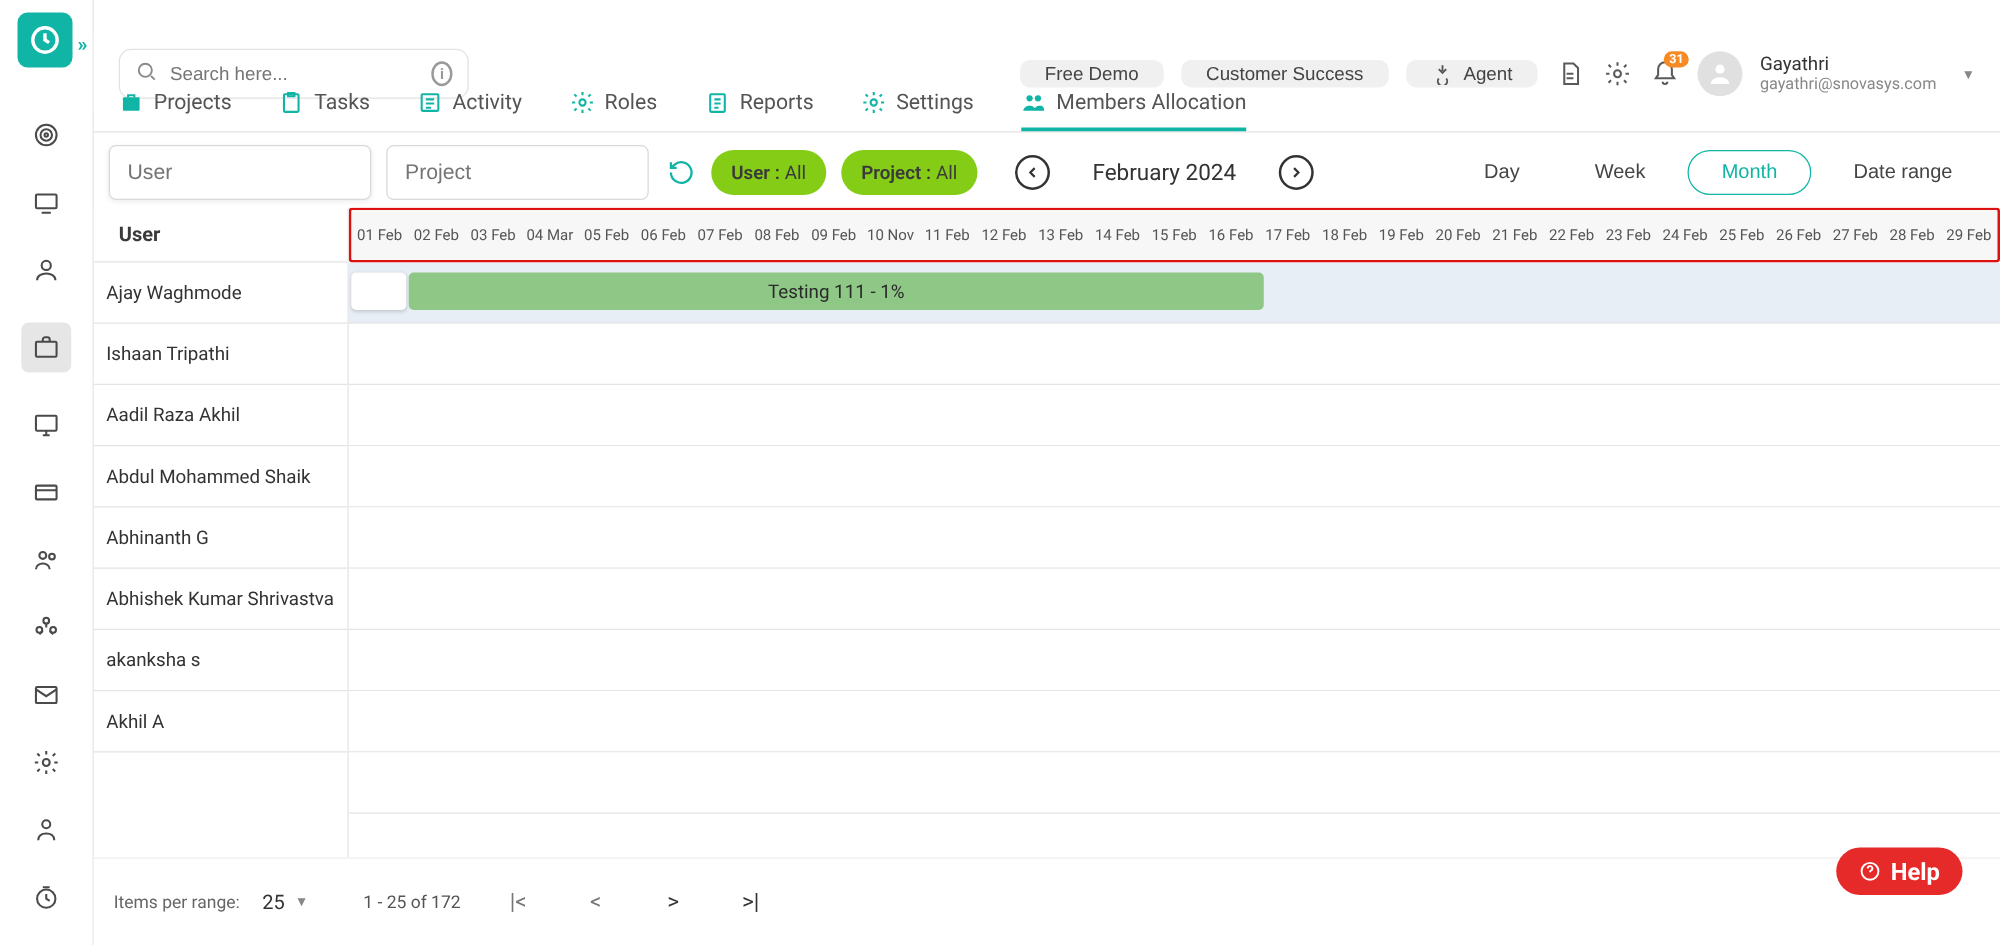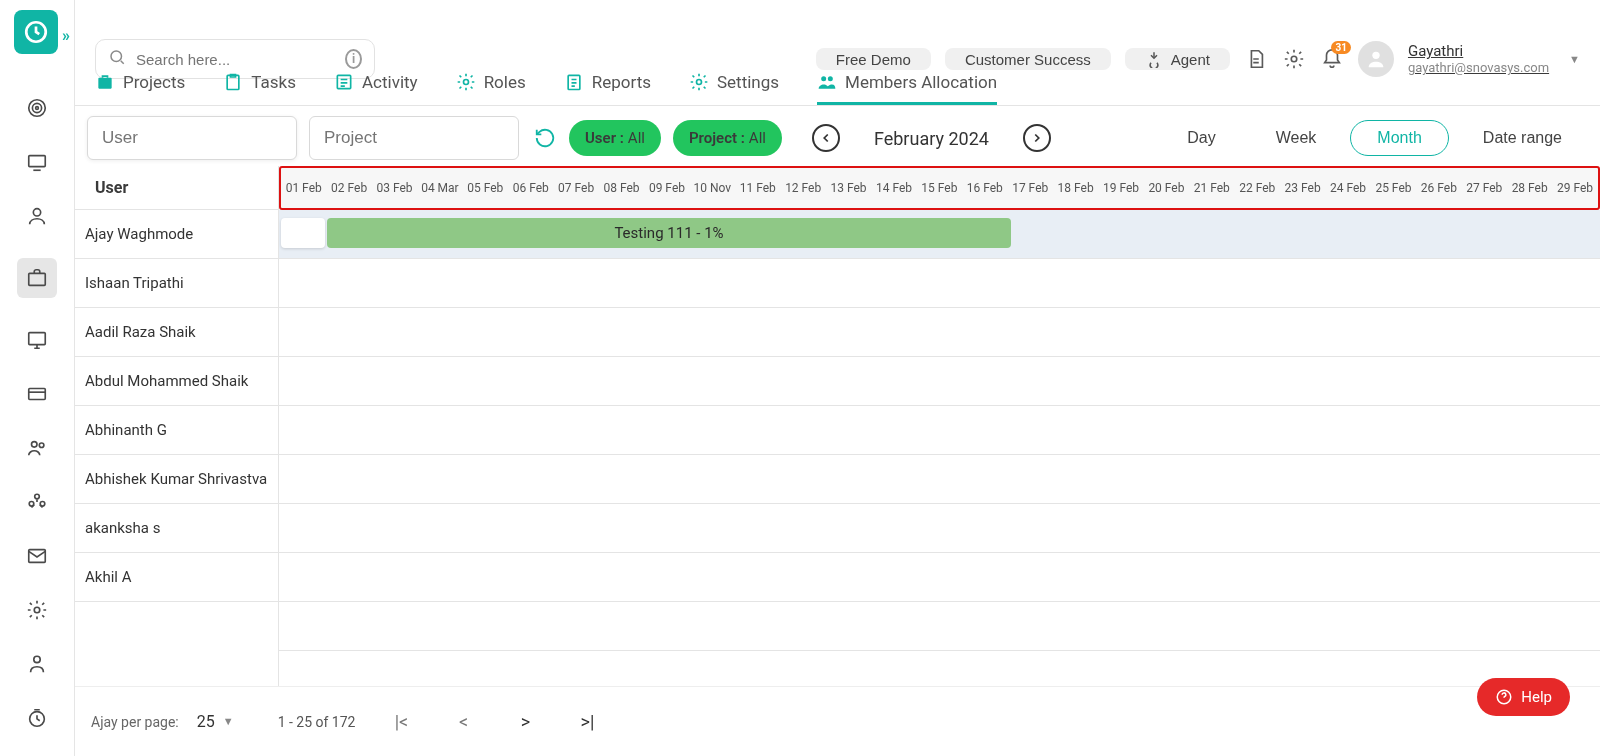--- a/index.html
+++ b/index.html
@@ -20,37 +20,37 @@
   .search-wrap { display: flex; align-items: center; width: 280px; height: 40px; border: 1px solid #e2e2e2; border-radius: 10px; padding: 0 12px; gap: 10px; color: #8a8a8a; }
   .search-wrap input { border: none; outline: none; flex: 1; font-size: 15px; background: transparent; }
   .info-circ { width: 20px; height: 20px; border: 2px solid #9a9a9a; border-radius: 50%; display: flex; align-items: center; justify-content: center; font-size: 12px; color: #9a9a9a; font-weight: bold; }
   .spacer { flex: 1; }
   .pill-btn { height: 22px; padding: 0 20px; background: #f0f0f0; border: none; border-radius: 8px; font-size: 15px; color: #444; cursor: pointer; display: flex; align-items: center; gap: 8px; }
   .top-icon { width: 24px; height: 24px; color: #5a5a5a; display: flex; align-items: center; justify-content: center; cursor: pointer; position: relative; }
   .top-icon svg { width: 22px; height: 22px; }
   .badge { position: absolute; top: -6px; right: -7px; background: #f78a23; color: #fff; border-radius: 8px; font-size: 10px; padding: 1px 4px; font-weight: bold; }
   .avatar { width: 36px; height: 36px; background: #e0e0e0; border-radius: 50%; display: flex; align-items: center; justify-content: center; }
   .avatar svg { width: 22px; height: 22px; color: #fff; }
-  .user-block { display: flex; flex-direction: column; line-height: 1.2; text-decoration: underline; }
+  .user-block { display: flex; flex-direction: column; line-height: 1.2; }
   .user-block .nm { font-size: 15px; color: #333; }
   .user-block .em { font-size: 13px; color: #888; }
   .caret { color: #888; font-size: 11px; margin-left: 6px; }
 
   
   .tabs { position: absolute; top: 62px; left: 75px; right: 0; height: 44px; display: flex; align-items: center; padding-left: 20px; gap: 38px; border-bottom: 1px solid #e4e4e4; }
   .tab { display: flex; align-items: center; gap: 8px; font-size: 17px; color: #555; height: 100%; cursor: pointer; border-bottom: 3px solid transparent; }
   .tab svg { width: 20px; height: 20px; color: #10b5a5; }
   .tab.active { border-bottom-color: #10b5a5; }
 
   
   .filter-row { position: absolute; top: 110px; left: 75px; right: 0; height: 56px; display: flex; align-items: center; padding: 0 12px; gap: 12px; }
   .filter-input { width: 210px; height: 44px; border: 1px solid #d9d9d9; border-radius: 6px; padding: 0 14px; font-size: 17px; outline: none; }
   .filter-input.shadow { box-shadow: 0 1px 4px rgba(0,0,0,0.07); }
   .undo { width: 24px; height: 24px; color: #10b5a5; cursor: pointer; display: flex; align-items: center; justify-content: center; margin-left: 2px; }
-  .chip { height: 36px; padding: 0 16px; background: #22c55e; border-radius: 18px; display: flex; align-items: center; font-size: 15px; cursor: pointer; justify-content: flex-end; }
+  .chip { height: 36px; padding: 0 16px; background: #84cc16; border-radius: 18px; display: flex; align-items: center; font-size: 15px; cursor: pointer; justify-content: flex-end; }
   .chip b { font-weight: 600; margin-right: 4px; }
   .nav-circle { width: 28px; height: 28px; border: 2px solid #333; border-radius: 50%; display: flex; align-items: center; justify-content: center; cursor: pointer; margin-left: 18px; }
   .period-label { font-size: 18px; color: #333; margin: 0 22px; }
   .view-group { margin-left: auto; display: flex; align-items: center; gap: 8px; }
   .view-btn { height: 36px; padding: 0 26px; border: none; background: transparent; font-size: 16px; color: #444; cursor: pointer; border-radius: 18px; }
   .view-btn.active { border: 1.5px solid #10b5a5; color: #10b5a5; }
 
   
   .grid-wrap { position: absolute; top: 166px; left: 75px; right: 0; bottom: 70px; display: flex; overflow: hidden; }
   .user-col { width: 204px; background: #fff; border-right: 1px solid #e4e4e4; }
@@ -65,21 +65,21 @@
   .bar-green { position: absolute; top: 8px; left: 48px; width: 684px; height: 30px; background: #8fc886; border-radius: 4px; display: flex; align-items: center; justify-content: center; font-size: 15px; font-weight: 400; color: #2a2a2a; }
 
   
   .footer { position: absolute; left: 75px; right: 0; bottom: 0; height: 70px; display: flex; align-items: center; padding: 0 16px; gap: 18px; background: #fff; border-top: 1px solid #eee; }
   .footer .lbl { font-size: 14px; color: #666; }
   .footer .sel { font-size: 16px; display: flex; align-items: center; gap: 8px; color: #333; }
   .footer .range { font-size: 14px; color: #555; margin-left: 26px; }
   .pg-btn { width: 32px; height: 32px; display: flex; align-items: center; justify-content: center; color: #777; cursor: pointer; font-size: 18px; margin-left: 12px; }
 
   
-  .help-float { position: absolute; right: 30px; bottom: 40px; background: #e62929; color: #fff; height: 38px; padding: 0 18px; border-radius: 19px; display: flex; align-items: center; gap: 8px; font-size: 15px; font-weight: 400; cursor: pointer; }
+  .help-float { position: absolute; right: 30px; bottom: 40px; background: #e62929; color: #fff; height: 38px; padding: 0 18px; border-radius: 19px; display: flex; align-items: center; gap: 8px; font-size: 19px; font-weight: 700; cursor: pointer; }
   .help-float svg { width: 18px; height: 18px; }
 </style>
 </head>
 <body>
 
 <div class="left-rail">
   <div class="rail-logo">
     <svg viewBox="0 0 24 24" fill="none" stroke="#fff" stroke-width="2.5">
         <circle cx="12" cy="12" r="9"></circle>
         <path d="M12 7v5l3 2"></path>
@@ -305,21 +305,21 @@
     <button class="view-btn">Date range</button>
   </div>
 </div>
 
 <div class="grid-wrap">
   <div class="user-col">
     <div class="user-head">User</div>
     <div id="user-rows">
         <div class="user-row">Ajay Waghmode</div>
         <div class="user-row">Ishaan Tripathi</div>
-        <div class="user-row">Aadil Raza Shaik</div>
+        <div class="user-row">Aadil Raza Akhil</div>
         <div class="user-row">Abdul Mohammed Shaik</div>
         <div class="user-row">Abhinanth G</div>
         <div class="user-row">Abhishek Kumar Shrivastva</div>
         <div class="user-row">akanksha s</div>
         <div class="user-row">Akhil A</div>
       </div>
   </div>
   <div class="date-pane">
     <div class="date-head" id="date-head">
         <div class="date-cell">01 Feb</div>
@@ -363,21 +363,21 @@
         <div class="alloc-row"></div>
         <div class="alloc-row"></div>
         <div class="alloc-row"></div>
         <div class="alloc-row"></div>
         <div class="alloc-row"></div>
       </div>
   </div>
 </div>
 
 <div class="footer">
-  <span class="lbl">Ajay per page:</span>
+  <span class="lbl">Items per range:</span>
   <span class="sel">
       <span>25</span>
       <span style="font-size:11px;color:#888">▼</span>
     </span>
   <span class="range">1 - 25 of 172</span>
   <div class="pg-btn">|&lt;</div>
   <div class="pg-btn">&lt;</div>
   <div class="pg-btn" style="color:#333">&gt;</div>
   <div class="pg-btn" style="color:#333">&gt;|</div>
 </div>

